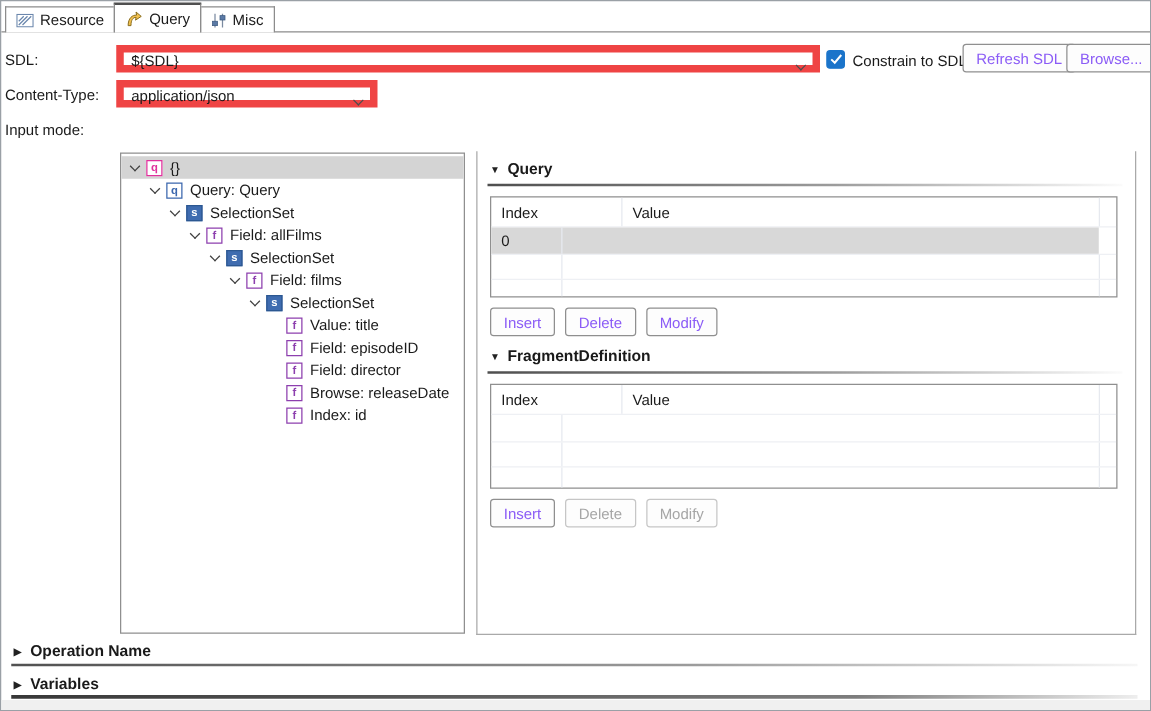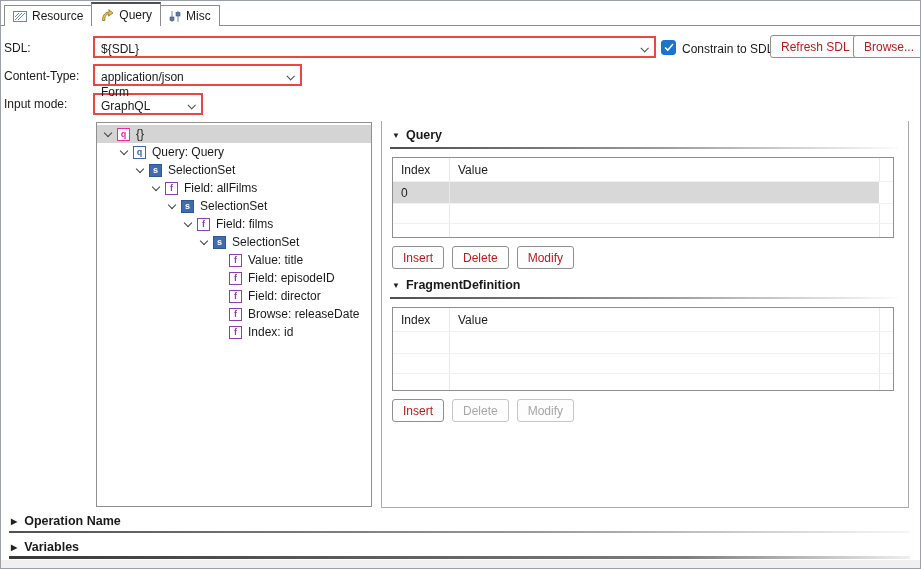--- a/index.html
+++ b/index.html
@@ -17,36 +17,36 @@
     display:flex; align-items:center; gap:5px; padding:0 8px; height:21px;
     border:1px solid #8c8c8c; border-bottom:none; background:#fff; cursor:default;
     position:relative; margin-right:-1px;
   }
   .tab.active { height:24px; border-top:2px solid #4f4f4f; z-index:2; background:#fff; }
   .tab .ticon { display:inline-flex; }
 
   
   .flabel { position:absolute; left:3px; }
   .combo {
-    position:absolute; height:22px; border:2px solid #ef4444; background:#fff;
-    display:flex; align-items:flex-end; padding-left:6px; padding-right:36px;
+    position:absolute; height:22px; border:6px solid #ef4444; background:#fff;
+    display:flex; align-items:flex-start; padding-left:6px; padding-right:36px;
   }
   .combo .cchev {
     position:absolute; right:7px; top:8px; width:6px; height:6px;
     border-right:1.3px solid #4d4d4d; border-bottom:1.3px solid #4d4d4d;
     transform:rotate(45deg) translateY(-1px);
   }
   .checkbox {
     position:absolute; width:15px; height:15px; border-radius:3px;
     background:#1b74ca; border:1px solid #1b74ca; display:flex; align-items:center; justify-content:center;
   }
 
   .btn {
     height:23px; padding:0 10px; border:1px solid #8f8f8f; border-radius:3px;
-    background:#fdfdfd; font-size:12px; color:#b91c1c; display:inline-flex; align-items:center;
+    background:#fdfdfd; font-size:12px; color:#8b5cf6; display:inline-flex; align-items:center;
     font-family:"Liberation Sans", sans-serif;
   }
   .btn.disabled { color:#a6a6a6; border-color:#c6c6c6; }
 
   
   #tree {
     position:absolute; left:95px; top:121px; width:276px; height:385px;
     border:1px solid #8f8f8f; background:#fff; overflow:hidden; padding-top:2px;
   }
   .trow { display:flex; align-items:center; height:18px; white-space:nowrap;
@@ -75,21 +75,21 @@
   .sechead { position:absolute; left:10px; font-weight:bold; font-size:12.5px; display:flex; align-items:center; gap:6px; }
   .tri-down { font-size:8px; color:#222; }
   .tri-right { font-size:8px; color:#222; }
   .grule { position:absolute; left:8px; right:10px; height:2px;
            background:linear-gradient(to right,#4e4e4e 0%,#9d9d9d 55%,#fbfbfb 100%); }
 
   .dtable { position:absolute; left:10px; right:14px; border:1px solid #8f8f8f; background:#fff; overflow:hidden; }
   .drow { display:grid; grid-template-columns:56px 1fr 14px; align-items:center; }
   .drow > div { padding-left:8px; height:100%; display:flex; align-items:center; overflow:hidden; white-space:nowrap; }
   .drow > div:nth-child(2), .drow > div:nth-child(3) { border-left:1px solid #e6e9ef; }
-  .dhdr { height:24px; border-bottom:1px solid #eef0f4; }
+  .dhdr { height:24px; border-bottom:1px solid #eef0f4;gap:48px; }
   .ddata { height:21px; }
   .ddata.sel > div:nth-child(1), .ddata.sel > div:nth-child(2) { background:#d8d8d8; }
   .dempty { height:20px; border-top:1px solid #eef0f4; }
   .btnrow { position:absolute; left:10px; display:flex; gap:8px; }
 
   
   .bot-sechead { position:absolute; left:10px; font-weight:bold; font-size:12.5px; display:flex; align-items:center; gap:7px; }
   .botrule { position:absolute; left:8px; right:10px; }
   .rule-a { height:2px; background:linear-gradient(to right,#515151 0%,#9b9b9b 60%,#f6f6f6 100%); }
   .rule-b { height:3px; background:linear-gradient(to right,#383838 0%,#7d7d7d 75%,#eeeeee 100%); }
@@ -146,24 +146,20 @@
   <button class="btn" style="position:absolute; left:769px; top:34px">Refresh SDL</button>
   <button class="btn" style="position:absolute; left:852px; top:34px">Browse...</button>
 
   <span class="flabel" style="top:68px">Content-Type:</span>
   <div class="combo" style="left:92px; top:63px; width:209px">
     <span>application/json</span>
     <span class="cchev"></span>
   </div>
 
   <span class="flabel" style="top:96px">Input mode:</span>
-  <div class="combo" style="left:92px; top:92px; width:110px">
-    <span>Form GraphQL</span>
-    <span class="cchev"></span>
-  </div>
 
   <div id="tree">
     <div class="trow sel" style="--lvl:0">
       <span class="chev open"></span>
       <span class="ni qp">q</span>
       <span>{}</span>
     </div>
     <div class="trow" style="--lvl:1">
       <span class="chev open"></span>
       <span class="ni qb">q</span>

